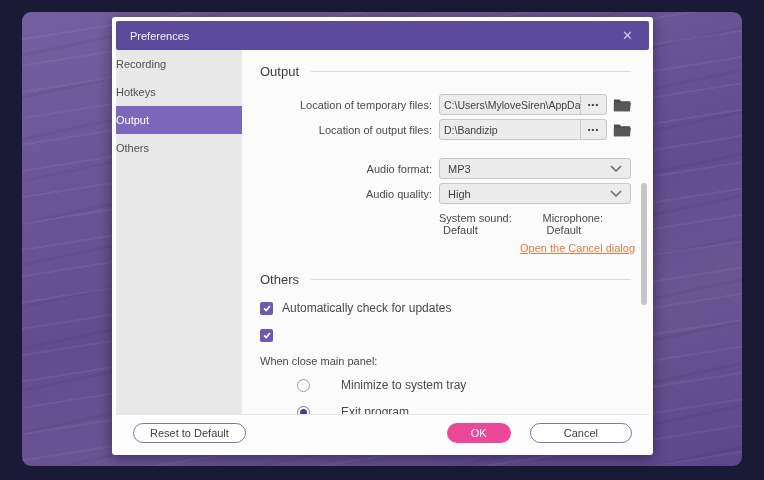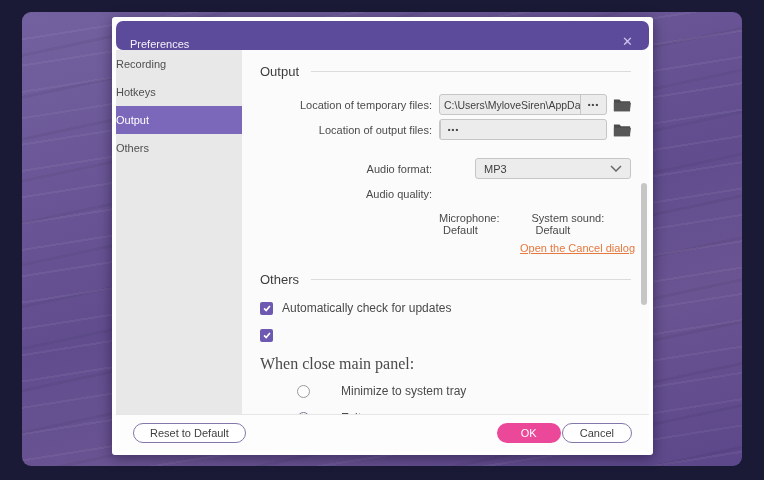--- a/index.html
+++ b/index.html
@@ -21,22 +21,22 @@
   }
   
   .dialog {
     position:absolute; left:112px; top:17px; width:541px; height:438px;
     background:#ffffff; border-radius:3px; padding:4px;
     box-shadow:0 3px 14px rgba(10,5,30,0.45);
     display:flex; flex-direction:column;
   }
   .titlebar {
     height:29px; background:#5c4a9b; flex:0 0 29px;
-    display:flex; align-items:flex-end; padding:0 12px 0 14px;
-    border-radius:7px;
+    display:flex; align-items:center; padding:0 12px 0 14px;
+    border-radius:2px;
   }
   .titlebar .title { color:#f4f1fb; font-size:11px; flex:1; }
   .titlebar .close {
     color:#cfc6ee; font-size:13px; line-height:13px; cursor:default;
     padding:2px 4px;
   }
   .dlg-body { flex:1; display:flex; min-height:0; }
   
   .sidebar { width:126px; flex:0 0 126px; background:#e9e8e9; }
   .side-item {
@@ -65,41 +65,41 @@
   }
   .browse-btn {
     width:26px; flex:0 0 26px; height:100%; border-left:1px solid #c6c6c6;
     display:flex; align-items:center; justify-content:center;
     font-size:8px; font-weight:bold; letter-spacing:1px; color:#3f3f3f;
   }
   .folder-btn { margin-left:6px; display:flex; align-items:center; }
   .dropdown {
     width:195px; height:21px; background:#ececec; border:1px solid #c6c6c6;
     border-radius:3px; display:flex; align-items:center;
-    justify-content:space-between; padding:0 8px; font-size:11px; color:#3f3f3f;margin-left:36px;
+    justify-content:space-between; padding:0 8px; font-size:11px; color:#3f3f3f;
   }
   .fields-block { margin-top:16px; }
   .dropdown-block { margin-top:18px; }
   .sound-row {
     margin-top:8px; margin-left:179px; width:196px;
     display:flex; justify-content:space-between;
     font-size:11px; color:#4a4a4a;
   }
   .sound-pair .sv { margin-left:4px; }
   .link-row { margin-top:2px; margin-left:179px; width:196px; text-align:right; }
   .sound-link { font-size:11px; color:#e5793f; text-decoration:underline; cursor:pointer; }
   .others-header { margin-top:16px; }
   .cb-row { display:flex; align-items:center; margin-top:14px; height:16px; }
   .cb-row.second { margin-top:11px; }
   .checkbox {
     width:13px; height:13px; background:#6e59b2; border-radius:2px;
     display:flex; align-items:center; justify-content:center; flex:0 0 13px;
   }
   .cb-label, .opt-label { font-size:12px; color:#4a4a4a; margin-left:9px; }
-  .when-close { margin-top:12px; font-size:16px; color:#4a4a4a;font-family:Liberation Serif, serif; }
+  .when-close { margin-top:12px; font-size:11px; color:#4a4a4a; }
   .radio-row { display:flex; align-items:center; margin-left:37px; margin-top:10px; height:16px;gap:22px; }
   .radio-row.second { margin-top:11px; }
   .radio {
     width:13px; height:13px; border-radius:50%; border:1px solid #9a9a9a;
     background:#fdfdfd; flex:0 0 13px; display:flex; align-items:center; justify-content:center;
   }
   .radio.selected { border-color:#7d7795; }
   .radio.selected::after {
     content:""; width:7px; height:7px; border-radius:50%; background:#4f4083;
   }
@@ -112,21 +112,21 @@
     flex:0 0 37px; border-top:1px solid #e6e6e6; background:#fdfdfd;
     display:flex; align-items:center; padding:0 17px;
   }
   .pill {
     height:20px; border-radius:10px; font-size:11px;
     display:flex; align-items:center; justify-content:center;
     font-family:"Liberation Sans", sans-serif; cursor:default;
   }
   .btn-outline { background:#ffffff; border:1px solid #8377ab; color:#3f3f3f; padding:8px 16px; }
   .btn-ok { background:#ec4899; border:none; color:#ffffff; width:64px; margin-left:auto; }
-  .btn-cancel { margin-left:1px; padding:0 17px;text-align:right; }
+  .btn-cancel { margin-left:19px; padding:0 33px;text-align:right; }
   .chev { display:block; }
 </style>
 </head>
 <body>
 
 <div class="wallpaper"></div>
 
 <div class="dialog">
 
   <div class="titlebar">
@@ -160,20 +160,21 @@
           <span class="folder-btn">
             <svg width="18" height="15" viewBox="0 0 20 16">
                 <path d="M1 2.5h6.2l1.8 2h10v11H1z" fill="#4c4c4c"></path>
                 <path d="M1 6h19l-1.5 9.5H1z" fill="#575757"></path>
               </svg>
           </span>
         </div>
         <div class="row">
           <span class="lbl">Location of output files:</span>
           <div class="textfield">
+            <span class="val">D:\Bandizip</span>
             <span class="browse-btn">•••</span>
           </div>
           <span class="folder-btn">
             <svg width="18" height="15" viewBox="0 0 20 16">
                 <path d="M1 2.5h6.2l1.8 2h10v11H1z" fill="#4c4c4c"></path>
                 <path d="M1 6h19l-1.5 9.5H1z" fill="#575757"></path>
               </svg>
           </span>
         </div>
       </div>
@@ -183,30 +184,36 @@
           <span class="lbl">Audio format:</span>
           <div class="dropdown">
             <span>MP3</span>
             <svg class="chev" width="12" height="7" viewBox="0 0 12 7">
                 <polyline points="1,1 6,6 11,1" stroke="#6a6a6a" stroke-width="1.5" fill="none"></polyline>
               </svg>
           </div>
         </div>
         <div class="row">
           <span class="lbl">Audio quality:</span>
+          <div class="dropdown">
+            <span>High</span>
+            <svg class="chev" width="12" height="7" viewBox="0 0 12 7">
+                <polyline points="1,1 6,6 11,1" stroke="#6a6a6a" stroke-width="1.5" fill="none"></polyline>
+              </svg>
+          </div>
         </div>
       </div>
 
       <div class="sound-row">
         <span class="sound-pair">
+          <span>System sound:</span>
+          <span class="sv">Default</span>
+        </span>
+        <span class="sound-pair">
           <span>Microphone:</span>
-          <span class="sv">Default</span>
-        </span>
-        <span class="sound-pair">
-          <span>System sound:</span>
           <span class="sv">Default</span>
         </span>
       </div>
 
       <div class="link-row">
         <span class="sound-link">Open the Cancel dialog</span>
       </div>
 
       <div class="section-header others-header">
         <span class="sec-title">Others</span>

